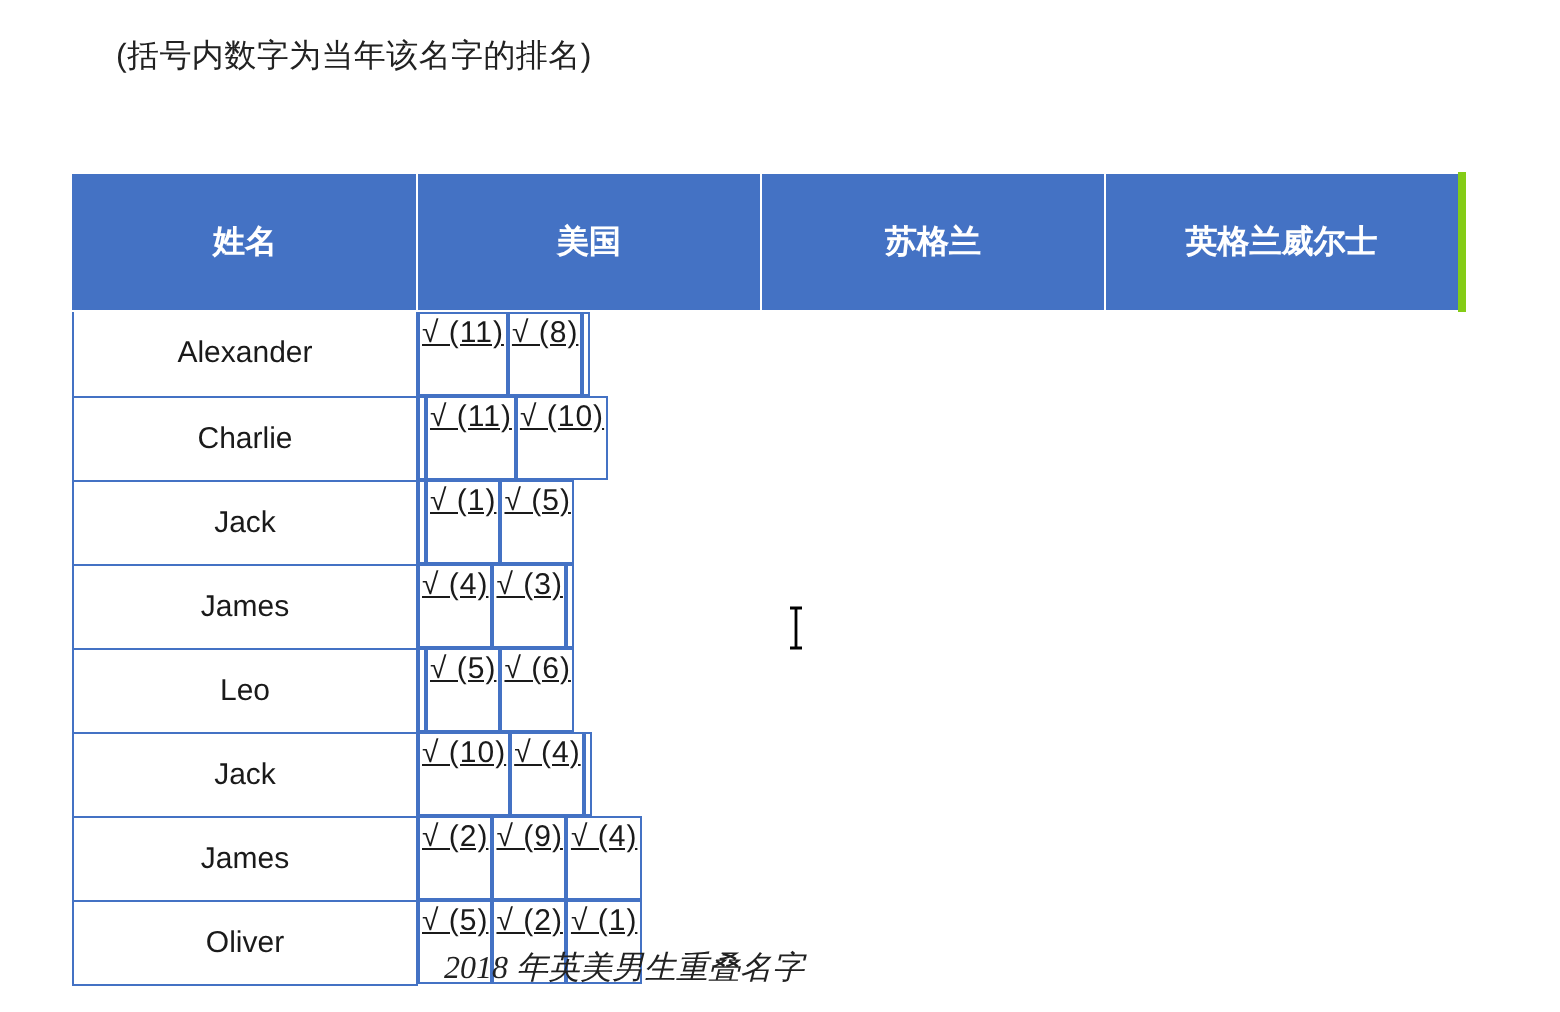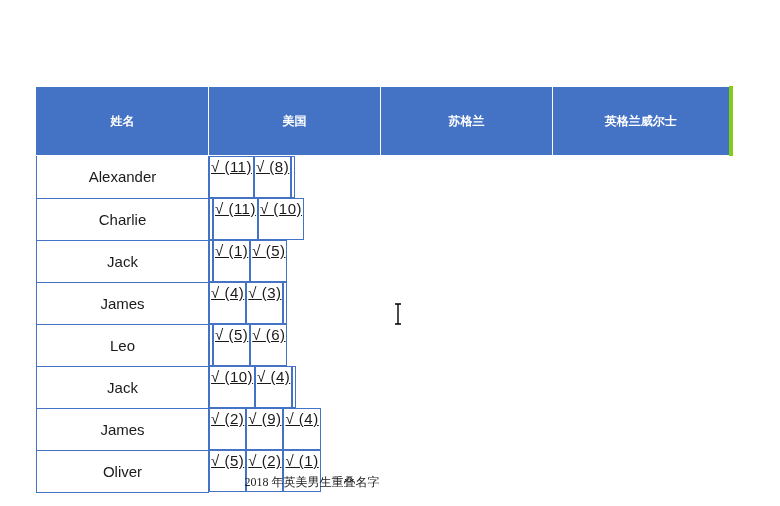--- a/index.html
+++ b/index.html
@@ -36,21 +36,21 @@
     width: 694px;
   }
   table.names {
     border-collapse: collapse;
     width: 694px;
     table-layout: fixed;
   }
   table.names th {
     background: #4472c4;
     color: #ffffff;
-    font-size: 12px;
+    font-size: 16px;
     font-weight: bold;
     height: 66px;
     border: 1px solid #ffffff;
     text-align: center;
     vertical-align: middle;
     font-family: Liberation Sans, sans-serif;
   }
   table.names th:first-child {
     border-left: 1px solid #4472c4;
   }
@@ -76,21 +76,22 @@
     display: inline-block;
     letter-spacing: 0.5px;
     text-decoration: underline;
   }
   .caption {
     position: absolute;
     left: 0;
     top: 474px;
     width: 624px;
     text-align: center;
-    font-size: 12px;
+    font-size: 16px;
+    font-style: italic;
     color: #222222;
     font-family: "Liberation Serif", serif;
   }
   .watermark {
     position: absolute;
     right: 14px;
     bottom: 10px;
     font-size: 17px;
     color: #9aa0a6;
     font-family: "Liberation Sans", sans-serif;
@@ -106,20 +107,21 @@
     height: 22px;
     pointer-events: none;
   }
   .cursor svg { display: block; }
 </style>
 </head>
 <body>
 
 <div class="page">
 
+  <div class="note">(括号内数字为当年该名字的排名)</div>
 
   <div class="table-wrap">
     <table class="names">
       <colgroup>
         <col class="c-name">
         <col class="c-us">
         <col class="c-sc">
         <col class="c-ew">
       </colgroup>
       <thead>

